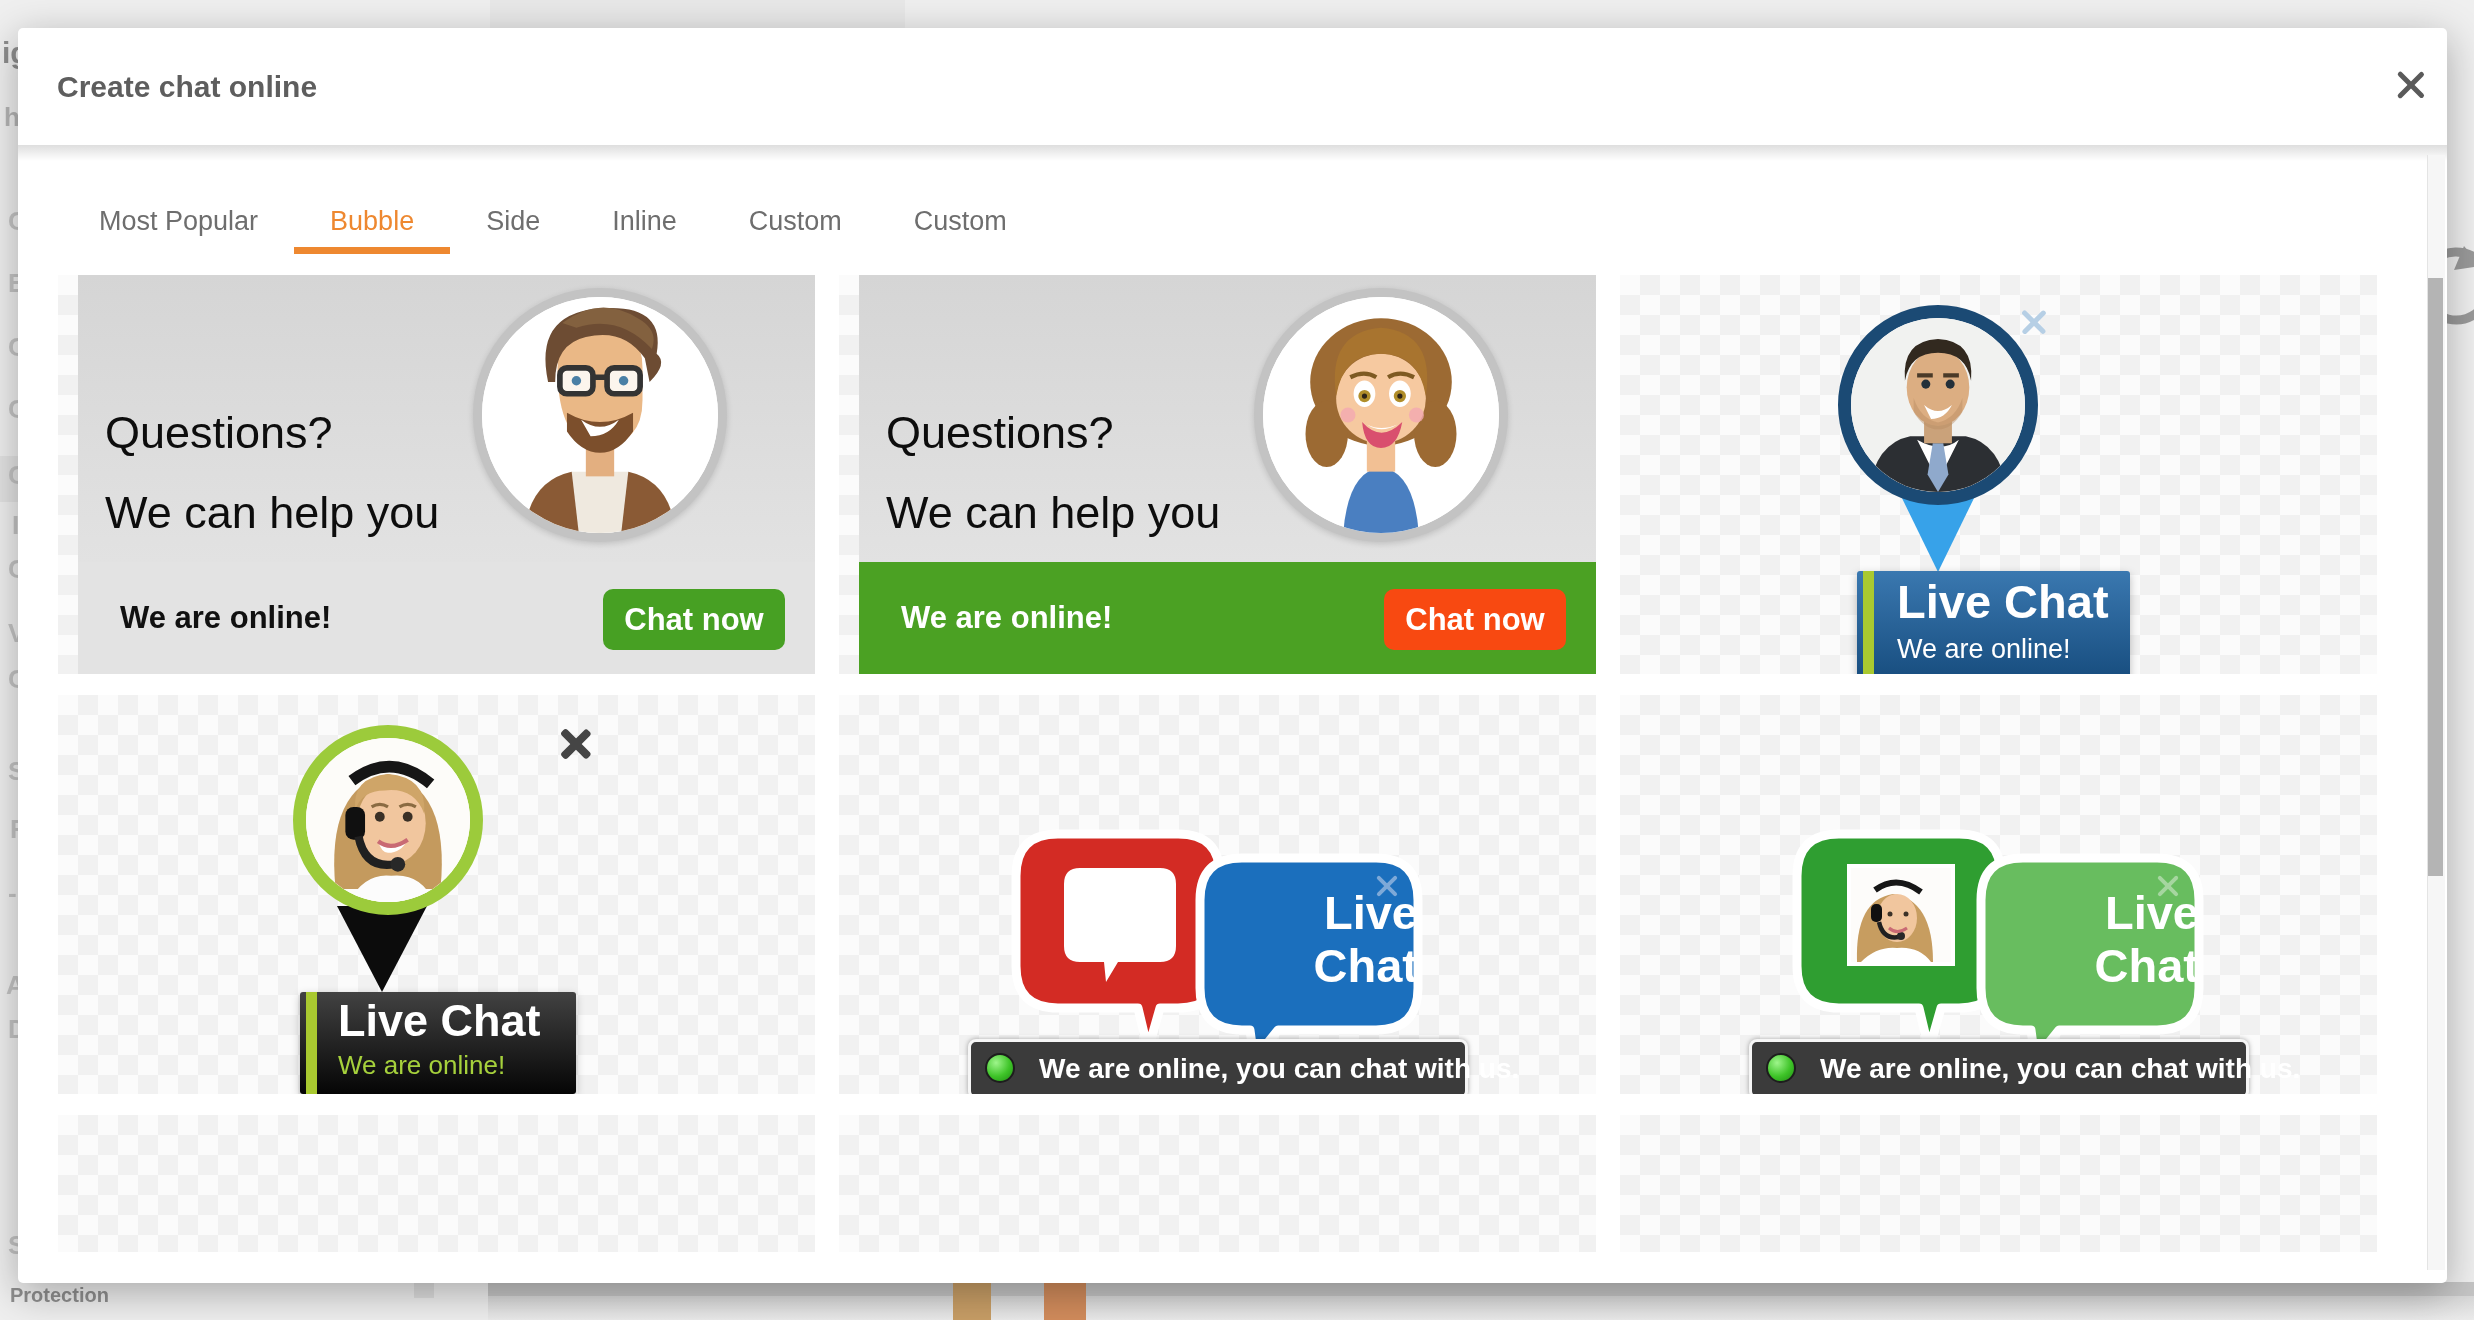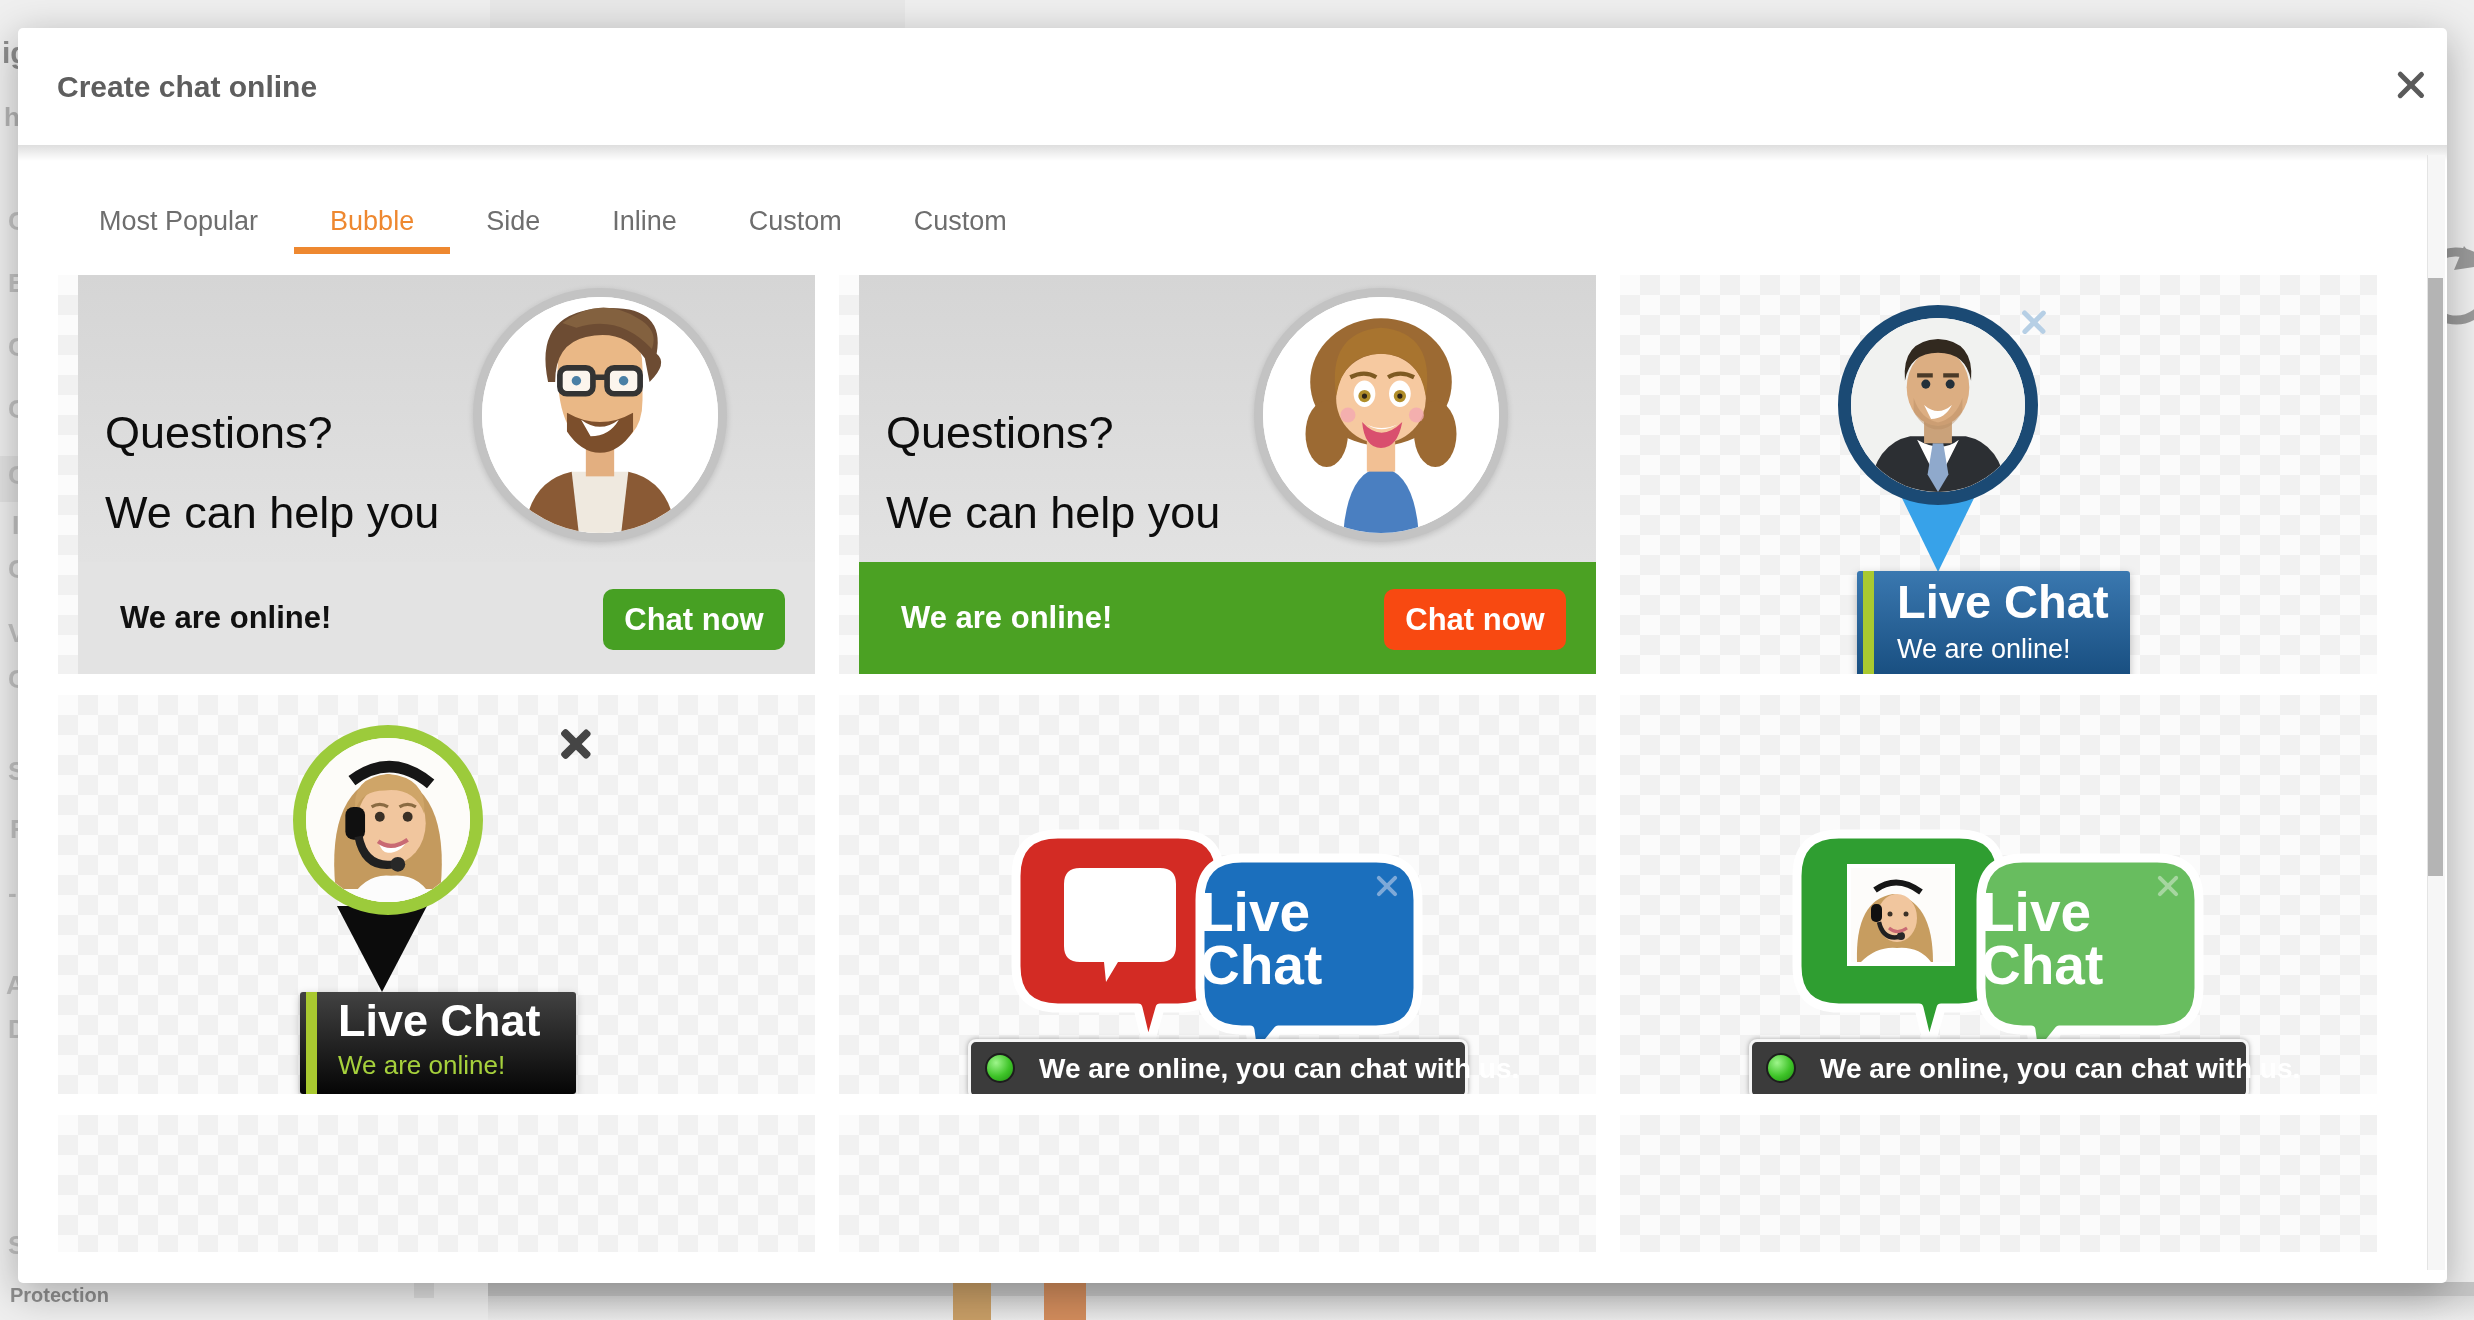--- a/index.html
+++ b/index.html
@@ -58,22 +58,22 @@
   .chat-btn{position:absolute;left:525px;top:27px;width:182px;height:61px;border-radius:10px;
             text-align:center;line-height:61px;color:#fff;font-size:31px;font-weight:bold;}
 
   .pin-avatar{position:absolute;border-radius:50%;background:#fff;overflow:hidden;z-index:3;}
   .pin-pointer{position:absolute;width:0;height:0;z-index:2;}
   .pin-box{position:absolute;z-index:2;border-radius:3px;box-shadow:0 3px 8px rgba(0,0,0,.25);}
   .pin-stripe{position:absolute;left:6px;top:0;bottom:0;width:11px;}
   .pin-title{position:absolute;left:40px;color:#fff;font-weight:bold;}
   .pin-status{position:absolute;left:40px;color:#fff;}
 
-  .bub-title{position:absolute;white-space:pre-line;font-size:55px;line-height:53px;font-weight:bold;
-             color:#fff;text-align:left;z-index:3;}
+  .bub-title{position:absolute;white-space:pre-line;font-size:47px;line-height:53px;font-weight:bold;
+             color:#fff;text-align:right;z-index:3;}
   .online-bar{position:absolute;width:500px;height:60px;background:#3b3b3b;border:3px solid #f6f6f6;
               border-radius:8px;box-shadow:0 0 5px rgba(0,0,0,.35);z-index:4;box-sizing:border-box;}
   .online-dot{position:absolute;left:14px;top:11px;width:30px;height:30px;border-radius:50%;
               border:2px solid #1d1d1d;box-sizing:border-box;
               background:radial-gradient(circle at 35% 30%,#9ef58b,#3ec428 55%,#1f8a13);}
   .online-text{position:absolute;left:60px;top:0;height:54px;line-height:54px;color:#fff;
                font-size:28px;font-weight:bold;white-space:nowrap;margin-left:8px;}
 
   
   .sb-track{position:absolute;left:2427px;top:155px;width:17px;height:1115px;background:#f6f6f6;

